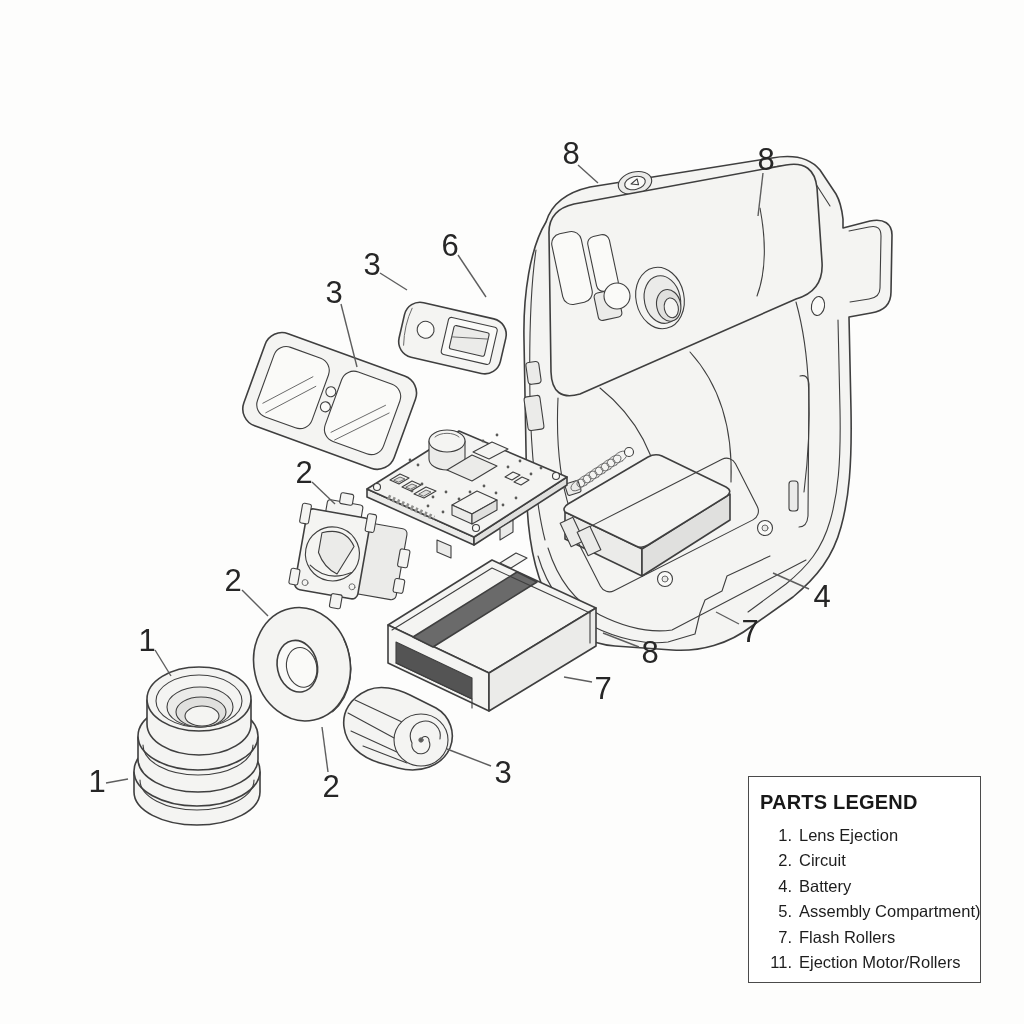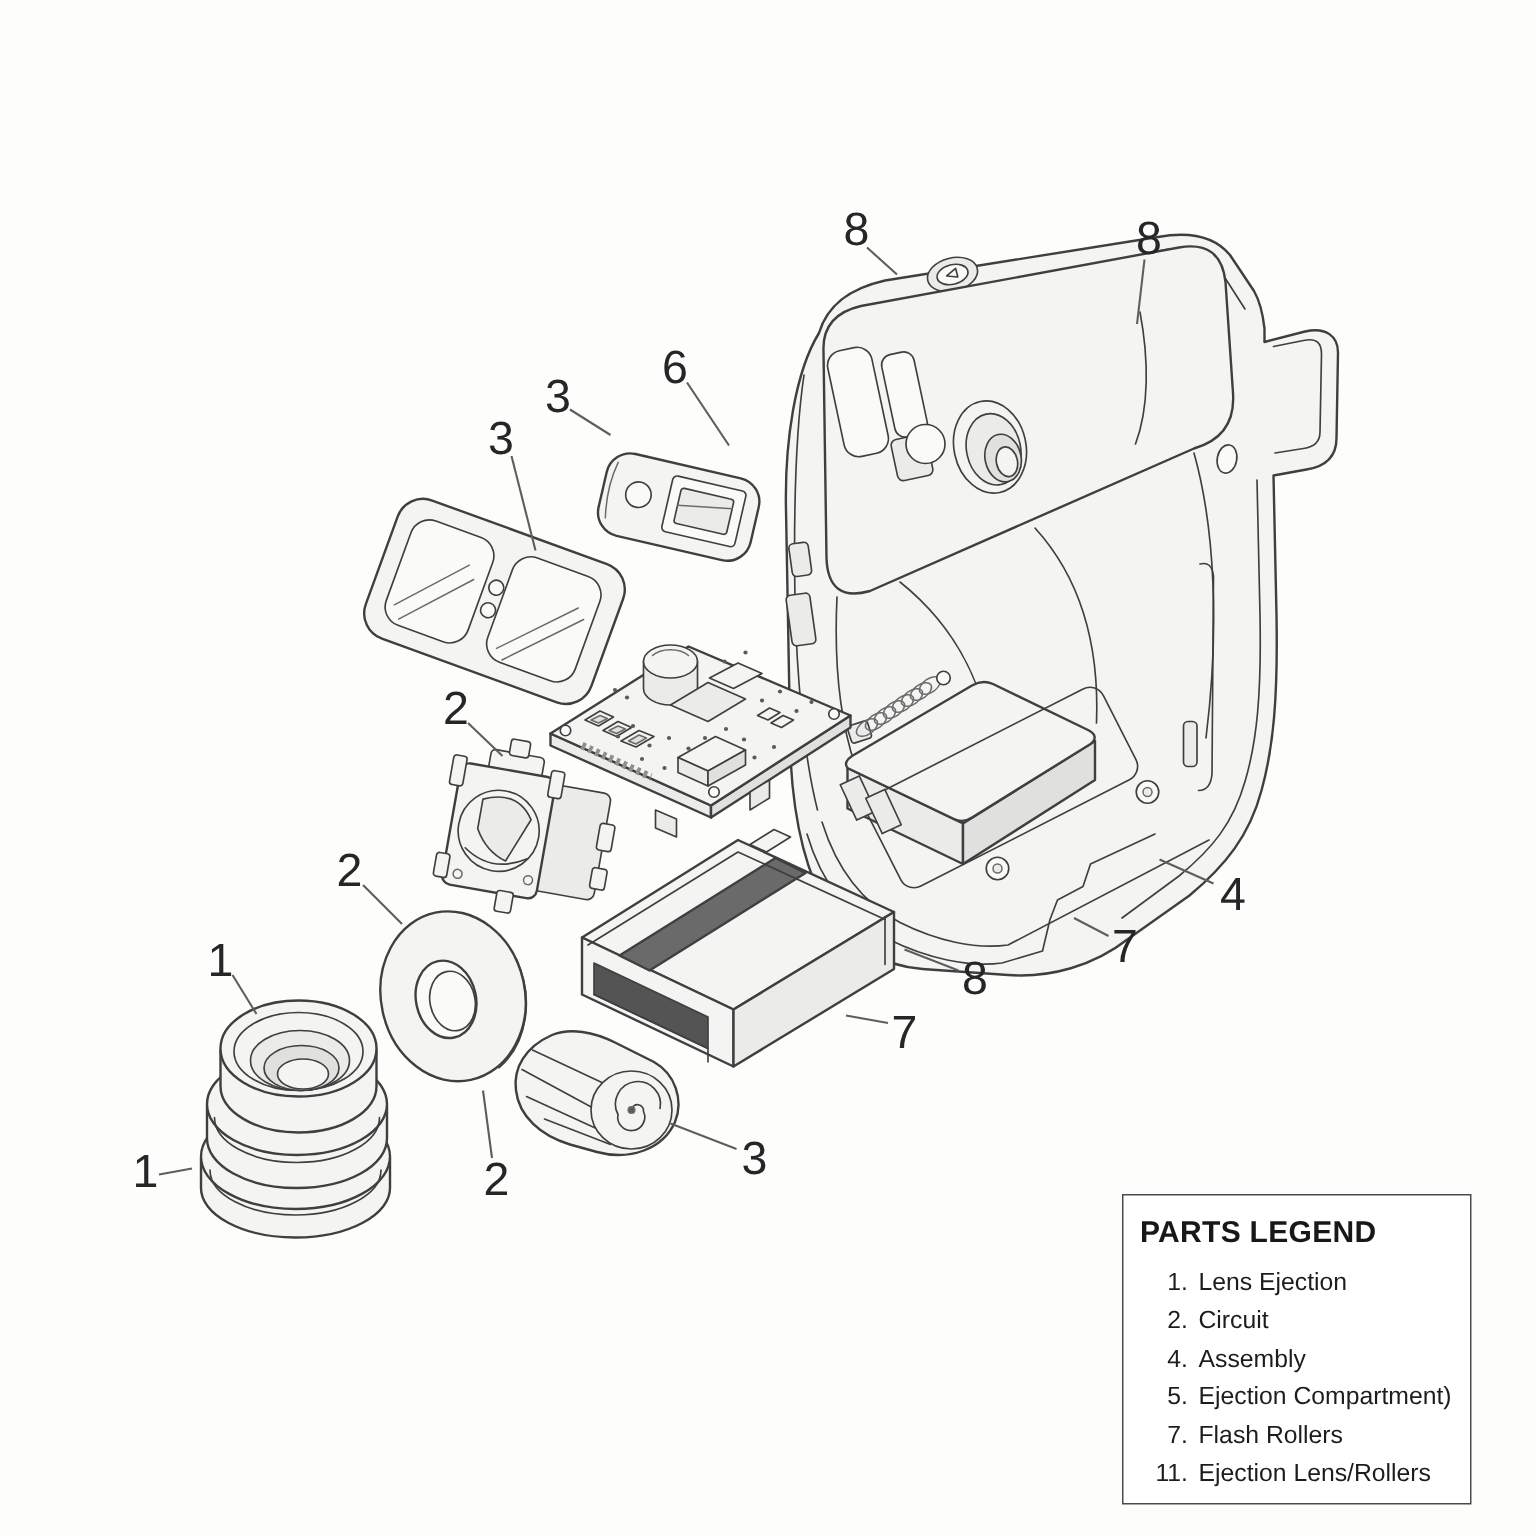--- a/index.html
+++ b/index.html
@@ -18,21 +18,21 @@
   .d{stroke:var(--line);stroke-width:1.1;stroke-linejoin:round;stroke-linecap:round;}
   .s{stroke:var(--line-soft);stroke-width:1;stroke-linejoin:round;stroke-linecap:round;}
   .nf{fill:none;}
   .fl{fill:var(--fill-light);}
   .fm{fill:var(--fill-mid);}
   .fd{fill:var(--fill-deep);}
   .fw{fill:#fafaf8;}
   .callout-text{font-family:"Liberation Sans",sans-serif;font-size:31px;fill:#262626;}
   .leader{stroke:#5e5e5e;stroke-width:1.4;}
   .legend{
-    position:absolute; left:748px; top:796px; width:233px; height:207px;
+    position:absolute; left:748px; top:776px; width:233px; height:207px;
     background:#fff; border:1.6px solid #4a4a4a; box-sizing:border-box;
     color:var(--ink); padding:12px 8px 0 10px;
   }
   .legend-title{font-size:20px;font-weight:700;letter-spacing:.2px;margin:2px 0 9px 1px;color:#181818;}
   .legend-items{list-style:none;margin:0;padding:0;}
   .legend-items li{display:flex;font-size:16.5px;line-height:25.4px;color:#1d1d1d;}
   .legend-items .num{width:33px;text-align:right;flex:0 0 33px;}
   .legend-items .lbl{margin-left:7px;white-space:nowrap;}
 </style>
 </head>
@@ -313,31 +313,31 @@
         <span class="lbl">Lens Ejection</span>
       </li>
 
       <li>
         <span class="num">2.</span>
         <span class="lbl">Circuit</span>
       </li>
 
       <li>
         <span class="num">4.</span>
-        <span class="lbl">Assembly</span>
+        <span class="lbl">Battery</span>
       </li>
 
       <li>
         <span class="num">5.</span>
-        <span class="lbl">Ejection Compartment)</span>
+        <span class="lbl">Assembly Compartment)</span>
       </li>
 
       <li>
         <span class="num">7.</span>
         <span class="lbl">Flash Rollers</span>
       </li>
 
       <li>
         <span class="num">11.</span>
-        <span class="lbl">Ejection Lens/Rollers</span>
+        <span class="lbl">Ejection Motor/Rollers</span>
       </li>
     </ul>
 </div>
 
 </body></html>

